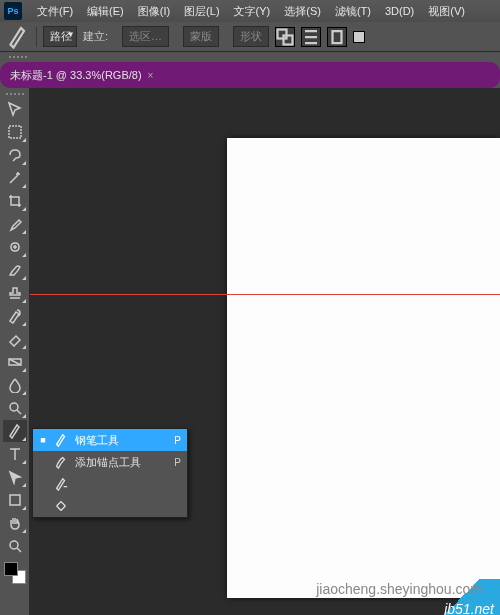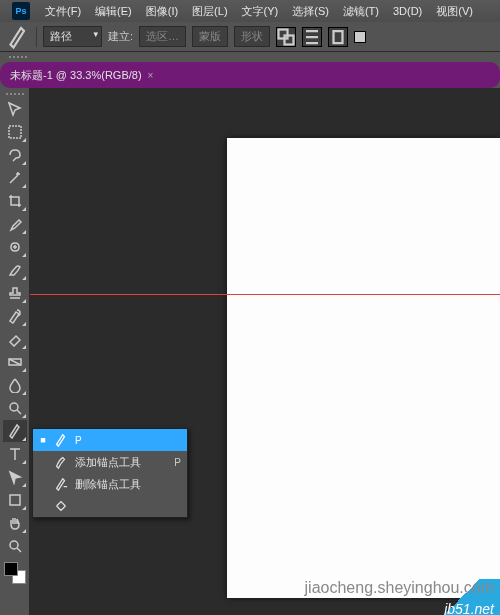--- a/index.html
+++ b/index.html
@@ -1,27 +1,27 @@
 <!DOCTYPE html>
 <html><head>
 <meta charset="utf-8">
 <style>
 * { margin: 0; padding: 0; box-sizing: border-box; font-family: "Microsoft YaHei", Arial, sans-serif; }
 body { width: 500px; height: 615px; background: #535353; overflow: hidden; position: relative; }
 
-.menubar { height: 22px; background: linear-gradient(#595959,#4d4d4d); display: flex; align-items: center; padding-left: 12px; font-size: 11px; color: #e6e6e6; text-align: right; }
+.menubar { height: 22px; background: linear-gradient(#595959,#4d4d4d); display: flex; align-items: center; padding-left: 4px; font-size: 11px; color: #e6e6e6; text-align: right; }
 .ps-logo { width: 18px; height: 18px; background: #001e36; color: #31a8ff; font-weight: bold; font-size: 9px; display: flex; align-items: center; justify-content: center; border-radius: 2px; margin-right: 8px; }
 .menu-item { padding: 0 7px; cursor: default; }
 
 .optbar { height: 30px; background: #535353; border-bottom: 1px solid #2a2a2a; display: flex; align-items: center; padding: 0 6px; gap: 6px; font-size: 11px; color: #ccc; }
 .opt-icon { width: 24px; height: 24px; display: flex; align-items: center; justify-content: center; }
-.opt-select { background: #3f3f3f; border: 1px solid #2a2a2a; color: #e0e0e0; font-size: 11px; padding: 2px 29px 2px 6px; position: relative; }
+.opt-select { background: #3f3f3f; border: 1px solid #2a2a2a; color: #e0e0e0; font-size: 11px; padding: 2px 4px 2px 6px; position: relative; }
 .opt-select::after { content: "▾"; position: absolute; right: 3px; top: 2px; font-size: 9px; }
 .opt-label { color: #ccc; }
-.opt-btn { background: #3f3f3f; border: 1px solid #2a2a2a; padding: 2px 6px; color: #888; font-size: 11px; }
+.opt-btn { background: #3f3f3f; border: 1px solid #2a2a2a; padding: 2px 6px; color: #888; font-size: 11px; margin-left: 8px; }
 .opt-divider { width: 1px; height: 20px; background: #3a3a3a; }
 .opt-iconbtn { width: 20px; height: 20px; border: 1px solid #000; background: #3f3f3f; display: flex; align-items: center; justify-content: center; }
 .opt-check { width: 12px; height: 12px; border: 1px solid #000; background: #ccc; }
 
 .grabber { height: 10px; background: #535353; display: flex; align-items: center; padding-left: 8px; }
 .grabber-dots { width: 20px; height: 4px; background-image: radial-gradient(#888 1px, transparent 1px); background-size: 4px 4px; }
 
 .tabbar { height: 26px; background: #701a75; display: flex; align-items: center; font-size: 11px; border-radius: 10px; }
 .tab { padding: 0 10px; color: #e0e0e0; display: flex; align-items: center; gap: 6px; height: 100%; }
 .tab-close { font-size: 10px; color: #aaa; }
@@ -46,21 +46,21 @@
 .fly-item { height: 22px; display: flex; align-items: center; padding: 0 6px; gap: 6px; position: relative; }
 .fly-item.sel { background: #31a8ff; color: #fff; }
 .fly-mark { width: 8px; text-align: center; font-size: 9px; }
 .fly-icon { width: 16px; height: 16px; display: flex; align-items: center; justify-content: center; }
 .fly-icon svg { width: 14px; height: 14px; }
 .fly-label { flex: 1; }
 .fly-short { color: #ccc; font-size: 10px; }
 .fly-item.sel .fly-short { color: #fff; }
 .wm-badge { position: absolute; right: 0; bottom: 0; width: 80px; height: 40px; background: linear-gradient(135deg, transparent 50%, #2aa9e0 50%); }
 .wm-text { position: absolute; right: 6px; bottom: 2px; color: #fff; font-size: 14px; font-style: italic; }
-.wm-url { position: absolute; right: 6px; bottom: 22px; color: #888; font-size: 16px; }
+.wm-url { position: absolute; right: 18px; bottom: 22px; color: #888; font-size: 14px; }
 
 svg { stroke: currentColor; fill: none; stroke-width: 1.5; }
 </style>
 </head>
 <body>
 
 <div class="menubar">
   <div class="ps-logo">Ps</div>
   <div class="menu-item">文件(F)</div>
   <div class="menu-item">编辑(E)</div>
@@ -236,40 +236,40 @@
   <div class="guide-line"></div>
 
   <div class="flyout" id="flyout-slot">
       <div class="fly-item sel">
         <span class="fly-mark">■</span>
         <span class="fly-icon">
           <svg viewBox="0 0 16 16">
             <path d="M3 13 L10 2 L12 4 L5 15 Z"></path>
           </svg>
         </span>
+        <span class="fly-label">钢笔工具</span>
         <span class="fly-short">P</span>
       </div>
       <div class="fly-item">
         <span class="fly-mark"></span>
         <span class="fly-icon">
           <svg viewBox="0 0 16 16">
             <path d="M3 13 Q6 5 10 3 L12 5 Q8 9 5 15 Z"></path>
           </svg>
         </span>
         <span class="fly-label">添加锚点工具</span>
         <span class="fly-short">P</span>
       </div>
       <div class="fly-item">
         <span class="fly-mark"></span>
         <span class="fly-icon">
           <svg viewBox="0 0 16 16">
             <path d="M3 13 L10 2 L12 4 L5 15 Z M11 11h4"></path>
           </svg>
         </span>
-        <span class="fly-label">删除锚点工具</span>
         <span class="fly-short"></span>
       </div>
       <div class="fly-item">
         <span class="fly-mark"></span>
         <span class="fly-icon">
           <svg viewBox="0 0 16 16">
             <path d="M3 8 L8 3 L13 8 M3 8 L8 13 L13 8"></path>
           </svg>
         </span>
         <span class="fly-short"></span>

